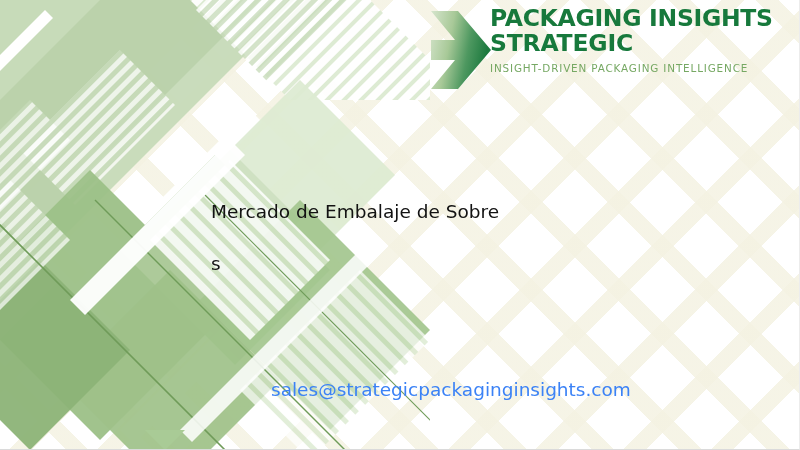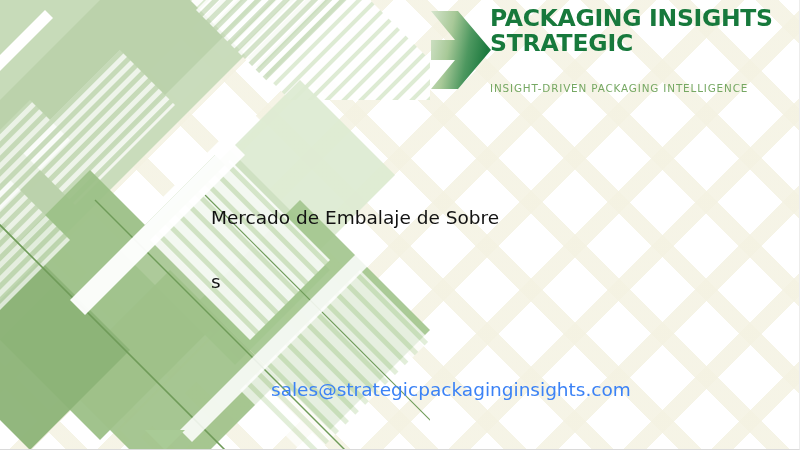--- a/index.html
+++ b/index.html
@@ -76,35 +76,35 @@
   .logo-line {
     font-weight: bold;
     font-size: 23.5px;
     line-height: 25px;
     letter-spacing: -0.2px;
     color: #17793c;
     white-space: nowrap;
   }
   .logo-line.l2 { letter-spacing: -0.3px; }
   .logo-tagline {
-    margin-top: 26px;
+    margin-top: 6px;
     font-size: 10.4px;
     letter-spacing: 0.85px;
     color: #76a863;
     white-space: nowrap;
   }
 
   
   .report-title {
     position: absolute;
     left: 211px;
     top: 186px;
     width: 300px;
     font-size: 18.5px;
-    line-height: 64px;
+    line-height: 52px;
     color: #121212;
     white-space: pre-line;
   }
   .contact-email {
     position: absolute;
     left: 271px;
     top: 379px;
     font-size: 18.5px;
     color: #3b82f6;
     white-space: nowrap;

